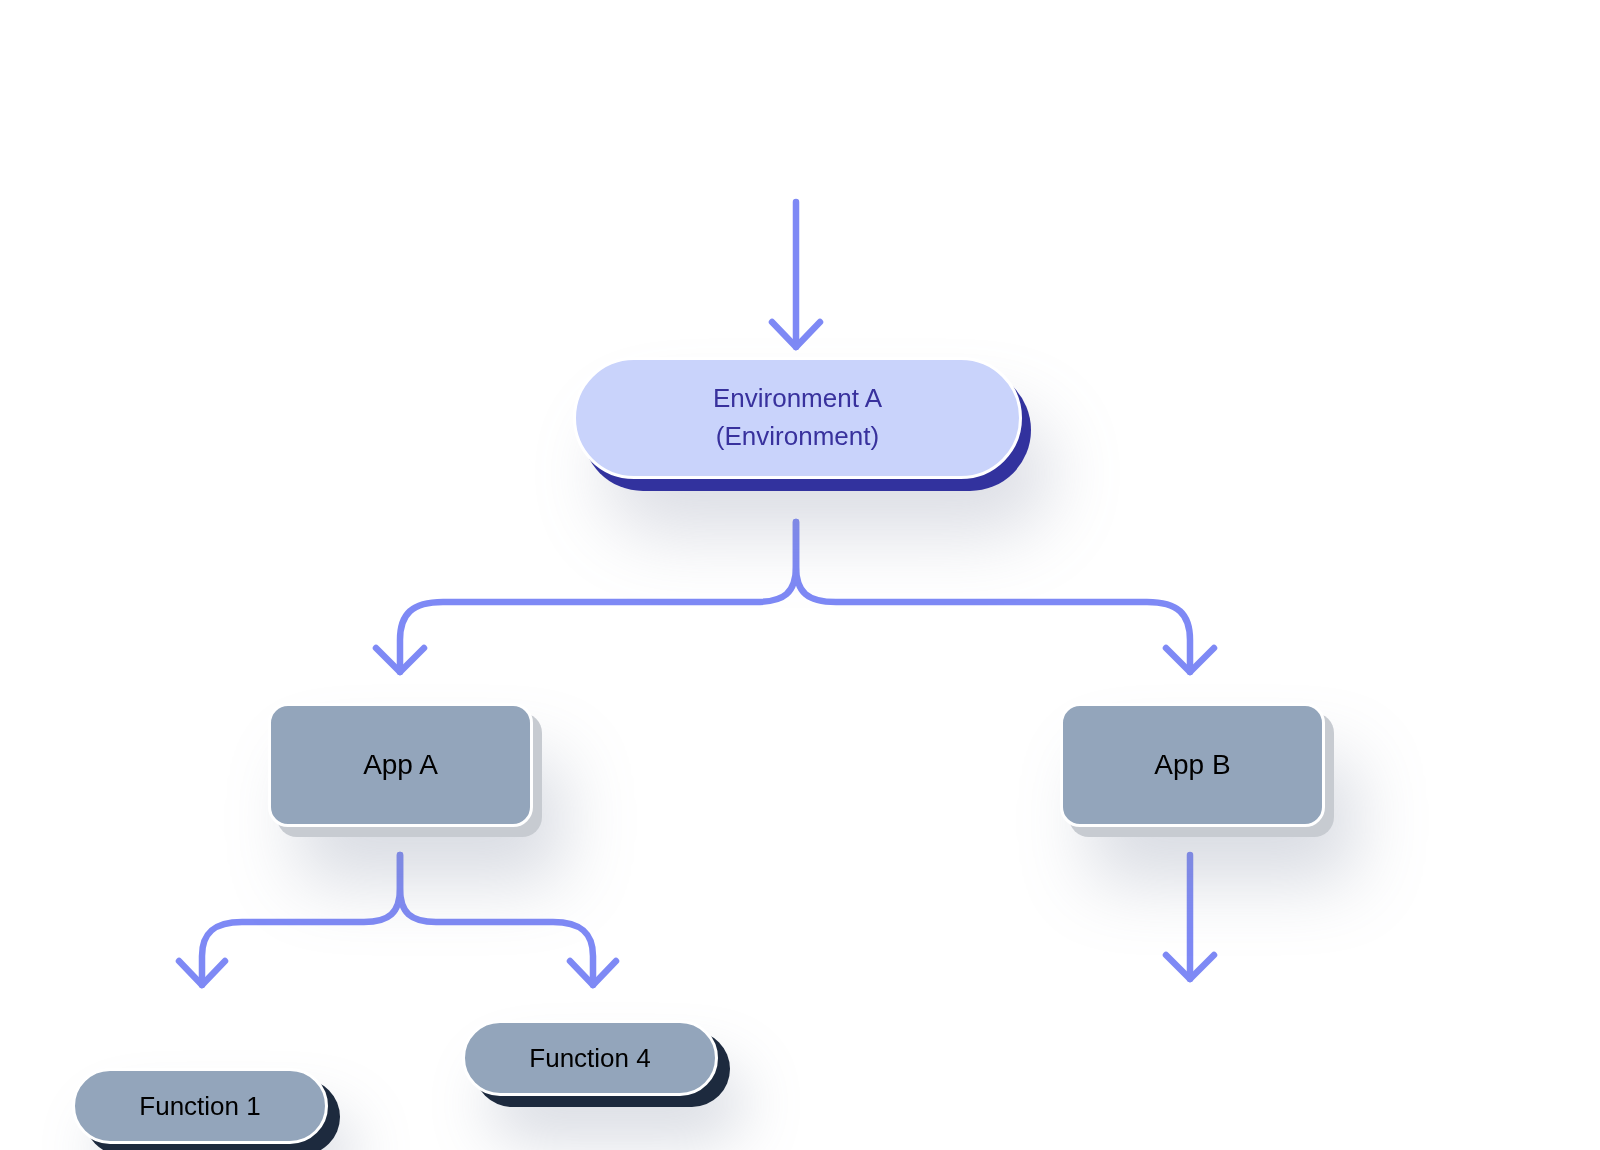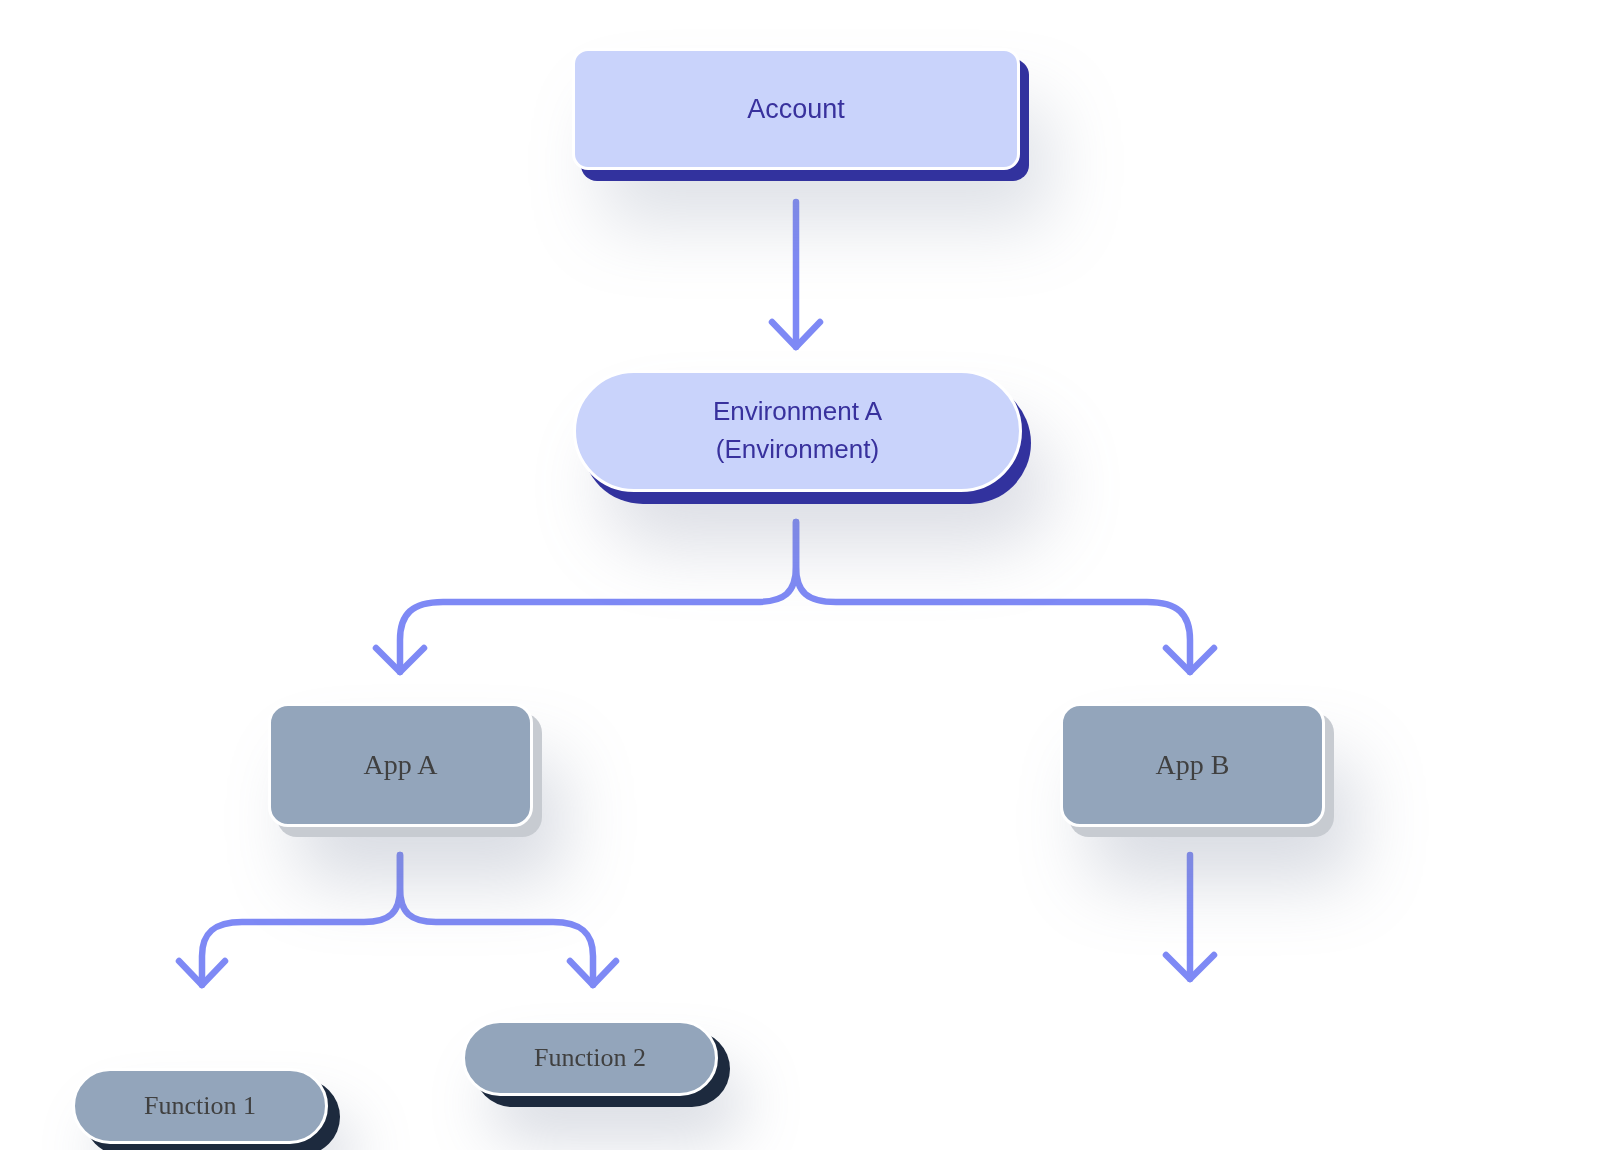--- a/index.html
+++ b/index.html
@@ -37,31 +37,30 @@
     justify-content: center;
     text-align: center;
     border: 3px solid #ffffff;
   }
   .node-primary {
     background: #c9d3fb;
     color: #38319d;
   }
   .node-secondary {
     background: #93a5bb;
-    color: #404040;
-    font-family: Liberation Serif, serif;
+    color: #000000;
   }
   .node-account {
     left: 572px; top: 48px; width: 448px; height: 122px;
     border-radius: 16px;
     font-size: 27px;
     box-shadow: 9px 11px 0 0 #32329e, 30px 55px 70px rgba(128,138,162,0.25);
   }
   .node-env {
-    left: 573px; top: 370px; width: 449px; height: 122px;
+    left: 573px; top: 357px; width: 449px; height: 122px;
     border-radius: 61px;
     font-size: 26px;
     line-height: 1.45;
     box-shadow: 9px 12px 0 0 #32329e, 30px 55px 70px rgba(128,138,162,0.28);
   }
   .node-app {
     width: 265px; height: 124px;
     border-radius: 20px;
     font-size: 28px;
     box-shadow: 9px 10px 0 0 #c7cbd1, 30px 55px 70px rgba(128,138,162,0.30);
@@ -104,39 +103,36 @@
     <g>
       <path d="M 400 855 L 400 888 C 400 913 411 922 436 922 L 553 922 C 581 922 593 933 593 956 L 593 985"></path>
       <path d="M 570 961 L 593 985 L 616 961"></path>
     </g>
     <g>
       <path d="M 1190 855 L 1190 979"></path>
       <path d="M 1166 955 L 1190 979 L 1214 955"></path>
     </g>
   </svg>
 
-  <div class="node node-primary node-account">
-    <span class="node-label">Account</span>
-  </div>
 
   <div class="node node-primary node-env">
     <span class="node-label">Environment A</span>
     <span class="node-label">(Environment)</span>
   </div>
 
   <div class="node node-secondary node-app node-app-a">
     <span class="node-label">App A</span>
   </div>
 
   <div class="node node-secondary node-app node-app-b">
     <span class="node-label">App B</span>
   </div>
 
   <div class="node node-secondary node-fn node-fn-1">
     <span class="node-label">Function 1</span>
   </div>
 
   <div class="node node-secondary node-fn node-fn-2">
-    <span class="node-label">Function 2</span>
+    <span class="node-label">Function 4</span>
   </div>
 
 
 </div>
 
 </body></html>

